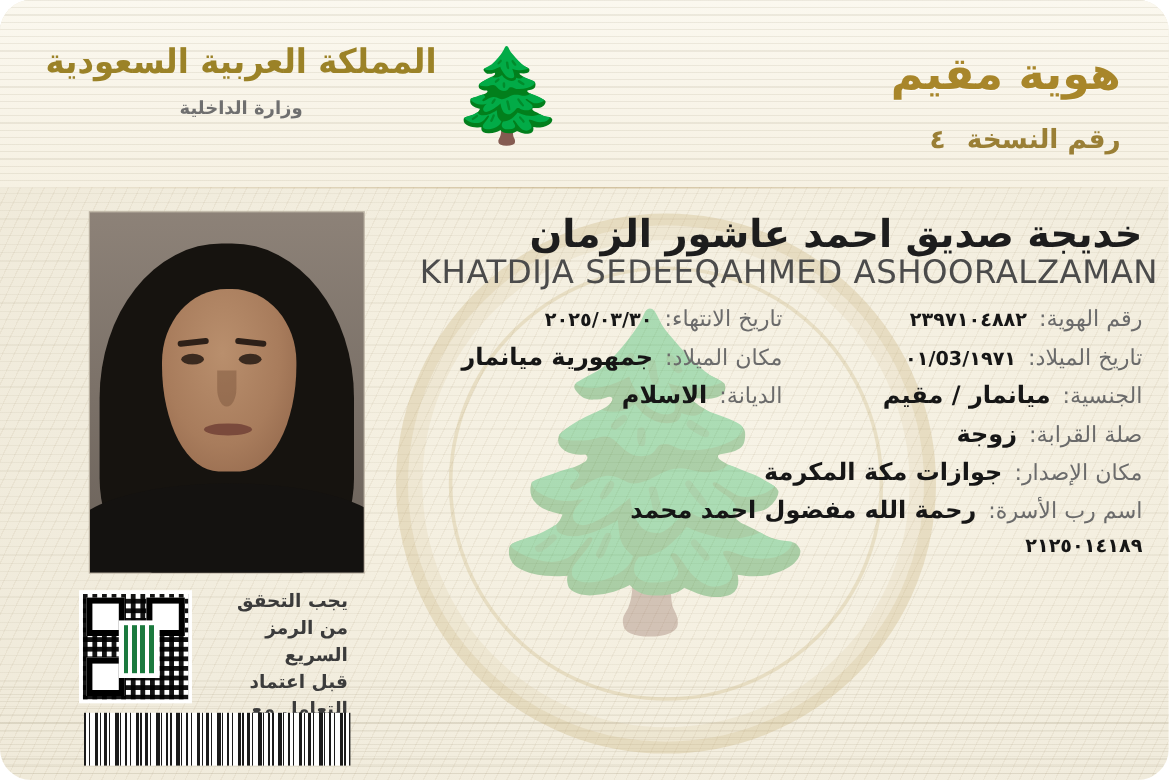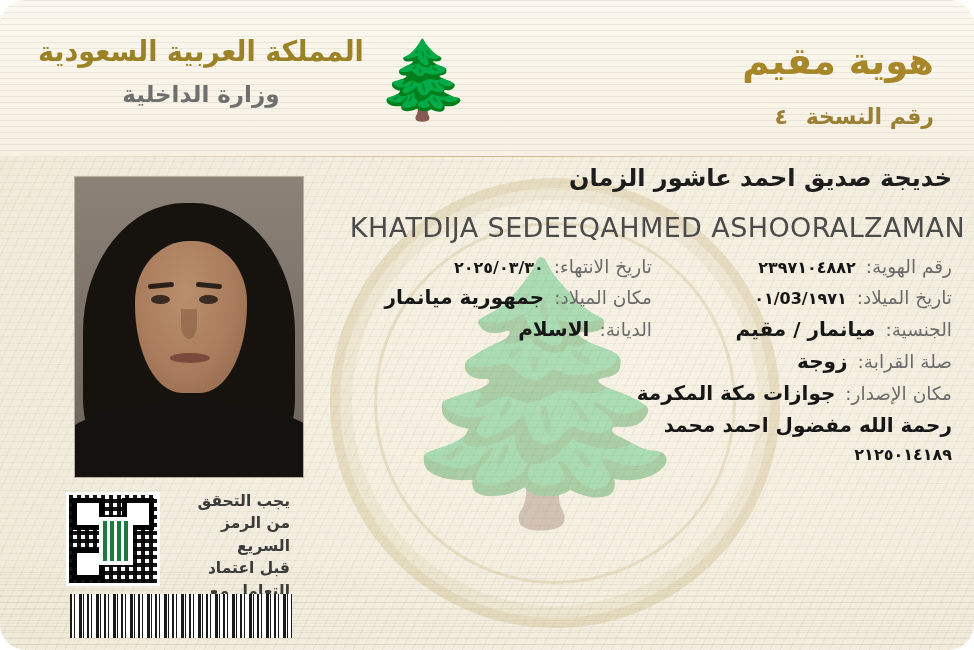--- a/index.html
+++ b/index.html
@@ -96,21 +96,21 @@
   .gov-text{
     text-align:center;padding-top:8px;
   }
   .gov-kingdom{
     font-size:27px;font-weight:bold;color:#9b8227;
     letter-spacing:0;white-space:nowrap;
     transform:scaleY(1.05);
   }
   .gov-ministry{
     margin-top:14px;
-    font-size:23px;font-weight:bold;color:#6f6f6f;
+    font-size:15px;font-weight:bold;color:#6f6f6f;
     white-space:nowrap;
   }
 
   
   .photo{
     position:absolute;left:74px;top:176px;
     width:228px;height:300px;
     background:linear-gradient(160deg,#7d7268 0%,#5d544c 45%,#3b352f 100%);
     border:1px solid #b9b0a0;
     overflow:hidden;
@@ -173,22 +173,22 @@
     background:
       repeating-linear-gradient(90deg,
         #1a1a1a 0px,#1a1a1a 2px,#ffffff 2px,#ffffff 4px,
         #1a1a1a 4px,#1a1a1a 5px,#ffffff 5px,#ffffff 9px,
         #1a1a1a 9px,#1a1a1a 12px,#ffffff 12px,#ffffff 13px,
         #1a1a1a 13px,#1a1a1a 14px,#ffffff 14px,#ffffff 17px);
   }
 
   
   .name-ar{
-    position:absolute;right:22px;top:164px;
-    font-size:24px;font-weight:bold;color:#1d1d1d;white-space:nowrap;
+    position:absolute;right:22px;top:176px;
+    font-size:32px;font-weight:bold;color:#1d1d1d;white-space:nowrap;
   }
   .name-en{
     position:absolute;right:9px;top:212px;
     direction:ltr;text-align:right;
     font-size:27px;color:#4b4b4b;letter-spacing:.4px;white-space:nowrap;
   }
 
   .rows{
     position:absolute;right:22px;top:256px;width:640px;
   }
@@ -306,20 +306,21 @@
 
     <div class="row single">
       <div class="cell">
         <span class="lbl">مكان الإصدار:</span>
         <span class="val">جوازات مكة المكرمة</span>
       </div>
     </div>
 
     <div class="row single">
       <div class="cell">
+        <span class="lbl">اسم رب الأسرة:</span>
         <span class="val">رحمة الله مفضول احمد محمد</span>
       </div>
     </div>
 
     <div class="row single">
       <div class="cell">
         <span class="val num">٢١٢٥٠١٤١٨٩</span>
       </div>
     </div>
 

